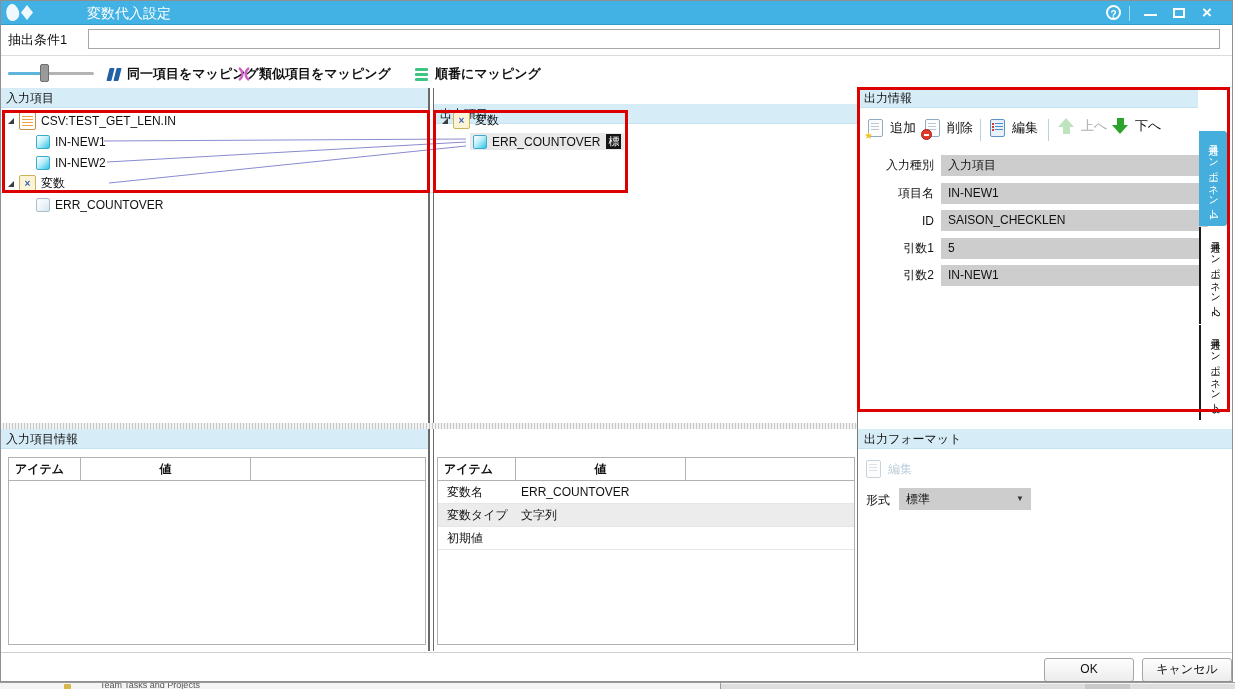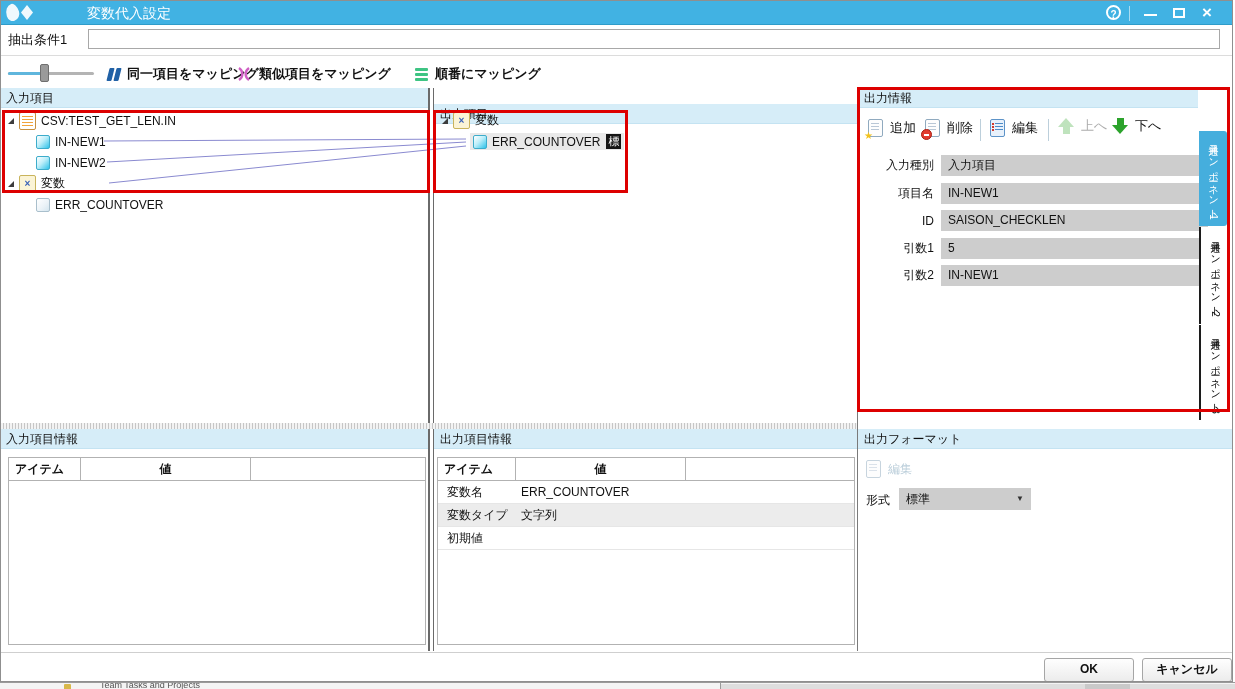--- a/index.html
+++ b/index.html
@@ -93,21 +93,21 @@
   .itrow .rc2{flex:1;padding-left:5px;}
 
   
   .fmt-edit{left:866px;top:460px;display:flex;align-items:center;gap:7px;font-size:12px;color:#bccfdb;}
   .fmt-edit .paper{opacity:.5;}
   .fmt-label{left:866px;top:492px;font-size:12px;color:#111;}
   .dropdown{left:899px;top:488px;width:132px;height:22px;background:#cdcdcd;font-size:12px;line-height:22px;padding-left:7px;color:#111;}
   .dropdown .dd-arrow{position:absolute;right:7px;top:0;font-size:8px;line-height:22px;color:#333;}
 
   
-  .btn{position:absolute;top:658px;height:22px;width:88px;background:linear-gradient(#fefefe,#ececec);border:1px solid #a6a6a6;border-radius:3px;font-weight:bold;font-size:12px;text-align:center;line-height:20px;color:#111;}
+  .btn{position:absolute;top:658px;height:22px;width:88px;background:linear-gradient(#fefefe,#ececec);border:1px solid #a6a6a6;border-radius:3px;font-weight:normal;font-size:12px;text-align:center;line-height:20px;color:#111;}
 
   
   .bgstrip{left:0;top:682px;width:1235px;height:7px;background:#f4f4f4;border-top:1px solid #9a9a9a;overflow:hidden;}
   .bg-task-icon{left:64px;top:1px;width:7px;height:6px;background:#d8b84a;border-radius:1px;}
   .bg-task-text{left:100px;top:-3px;font-size:9px;color:#555;white-space:nowrap;}
   .bg-vline{left:720px;top:0;width:1px;height:7px;background:#9a9a9a;}
   .bg-right{left:721px;top:1px;width:514px;height:6px;background:#dedede;}
   .bg-block{left:1085px;top:1px;width:45px;height:6px;background:#c9c9c9;}
 
   .dialog-frame{left:0;top:0;width:1233px;height:682px;border:1px solid #8f8f8f;pointer-events:none;}
@@ -275,21 +275,20 @@
   <div class="frow" style="top:265px;">
     <span class="flabel">引数2</span>
     <span class="fval">IN-NEW1</span>
   </div>
 
   <div class="vtab selected" style="top:131px;height:95px;">共通コンポーネント1</div>
   <div class="vtab plain" style="top:227px;height:97px;">共通コンポーネント2</div>
   <div class="vtab plain" style="top:325px;height:95px;">共通コンポーネント3</div>
 
   <div class="abs phead" style="left:0;top:429px;width:428px;">入力項目情報</div>
-  <div class="abs phead" style="left:434px;top:429px;width:423px;">出力項目情報</div>
   <div class="abs phead" style="left:858px;top:429px;width:375px;">出力フォーマット</div>
 
   <div class="itable" style="left:8px;top:457px;width:416px;height:186px;">
     <div class="ithead">
       <span class="hc" style="width:72px;">アイテム</span>
       <span class="hc" style="width:170px;text-align:center;">値</span>
       <span class="hc last"></span>
     </div>
   </div>
 

